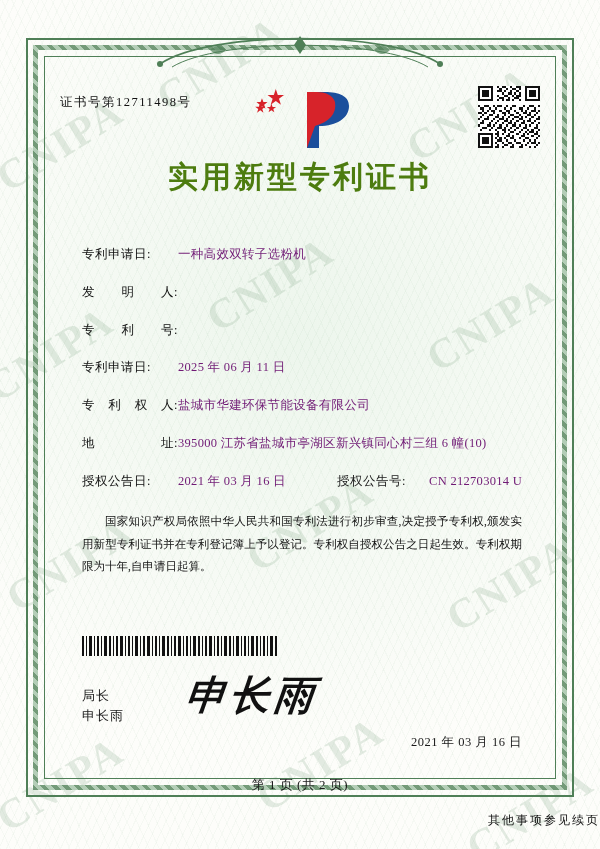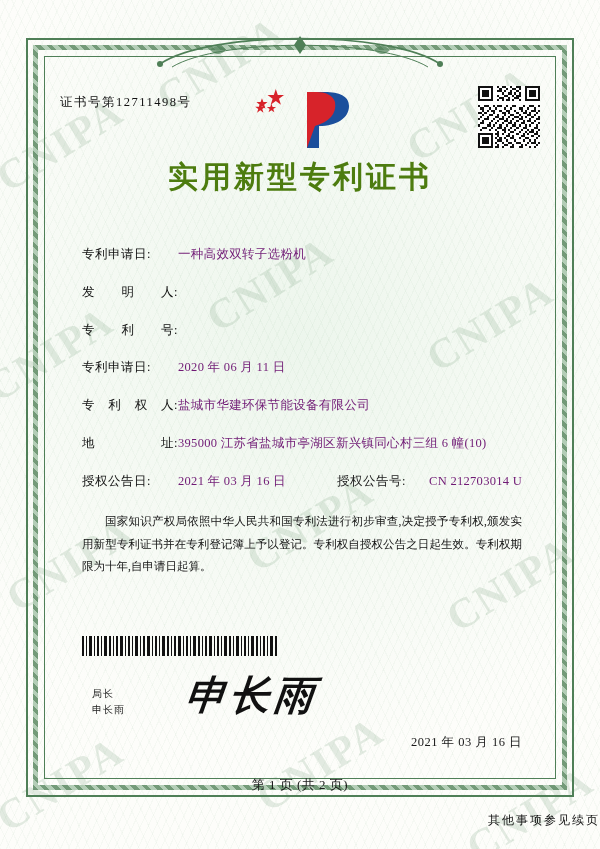--- a/index.html
+++ b/index.html
@@ -190,23 +190,23 @@
   }
 
   .sign-area {
     position: absolute;
     left: 82px;
     top: 686px;
     width: 440px;
   }
   .sign-labels {
     position: absolute;
-    left: 10px;
+    left: 0;
     top: 0;
-    font-size: 10px;
+    font-size: 13px;
     line-height: 1.55;
     letter-spacing: 1px;
   }
   .signature {
     position: absolute;
     left: 104px;
     top: -18px;
     font-size: 40px;
     font-family: "Liberation Serif", serif;
     font-style: italic;
@@ -525,21 +525,21 @@
       <div class="field-row">
         <div class="field-label spread">
           <span>专</span>
           <span>利</span>
           <span>号:</span>
         </div>
       </div>
 
       <div class="field-row">
         <div class="field-label">专利申请日:</div>
-        <div class="field-value">2020 年 06 月 11 日</div>
+        <div class="field-value">2025 年 06 月 11 日</div>
       </div>
 
       <div class="field-row">
         <div class="field-label spread">
           <span>专</span>
           <span>利</span>
           <span>权</span>
           <span>人:</span>
         </div>
         <div class="field-value">盐城市华建环保节能设备有限公司</div>

